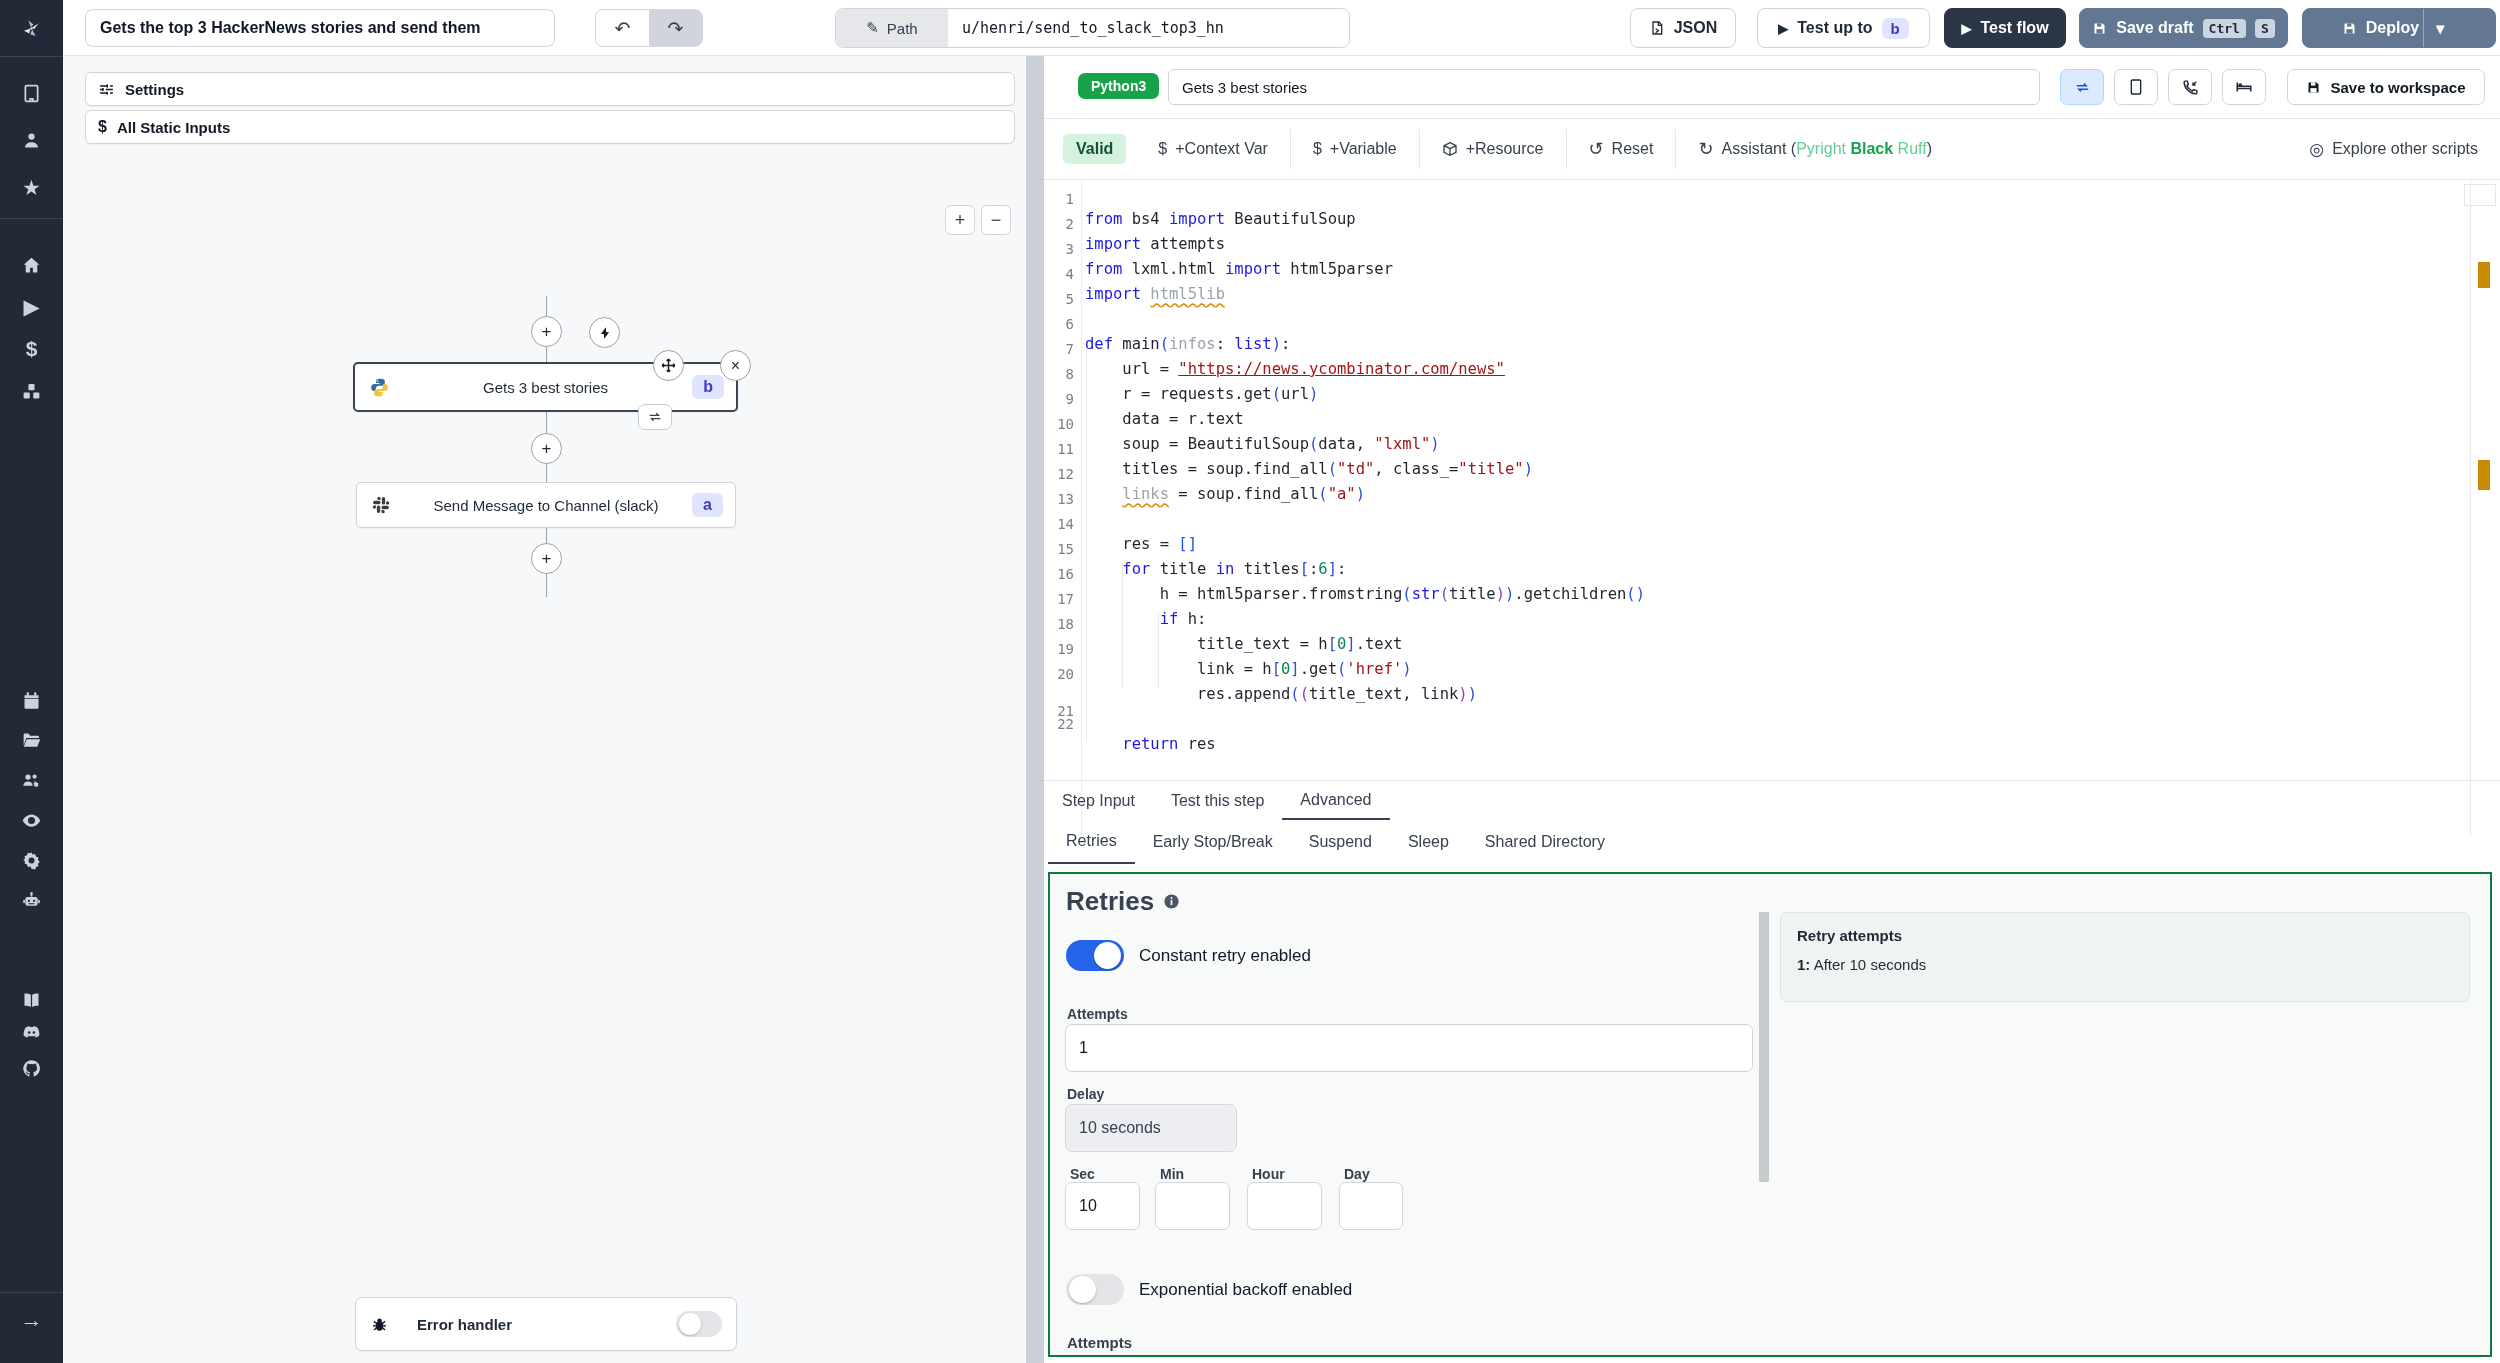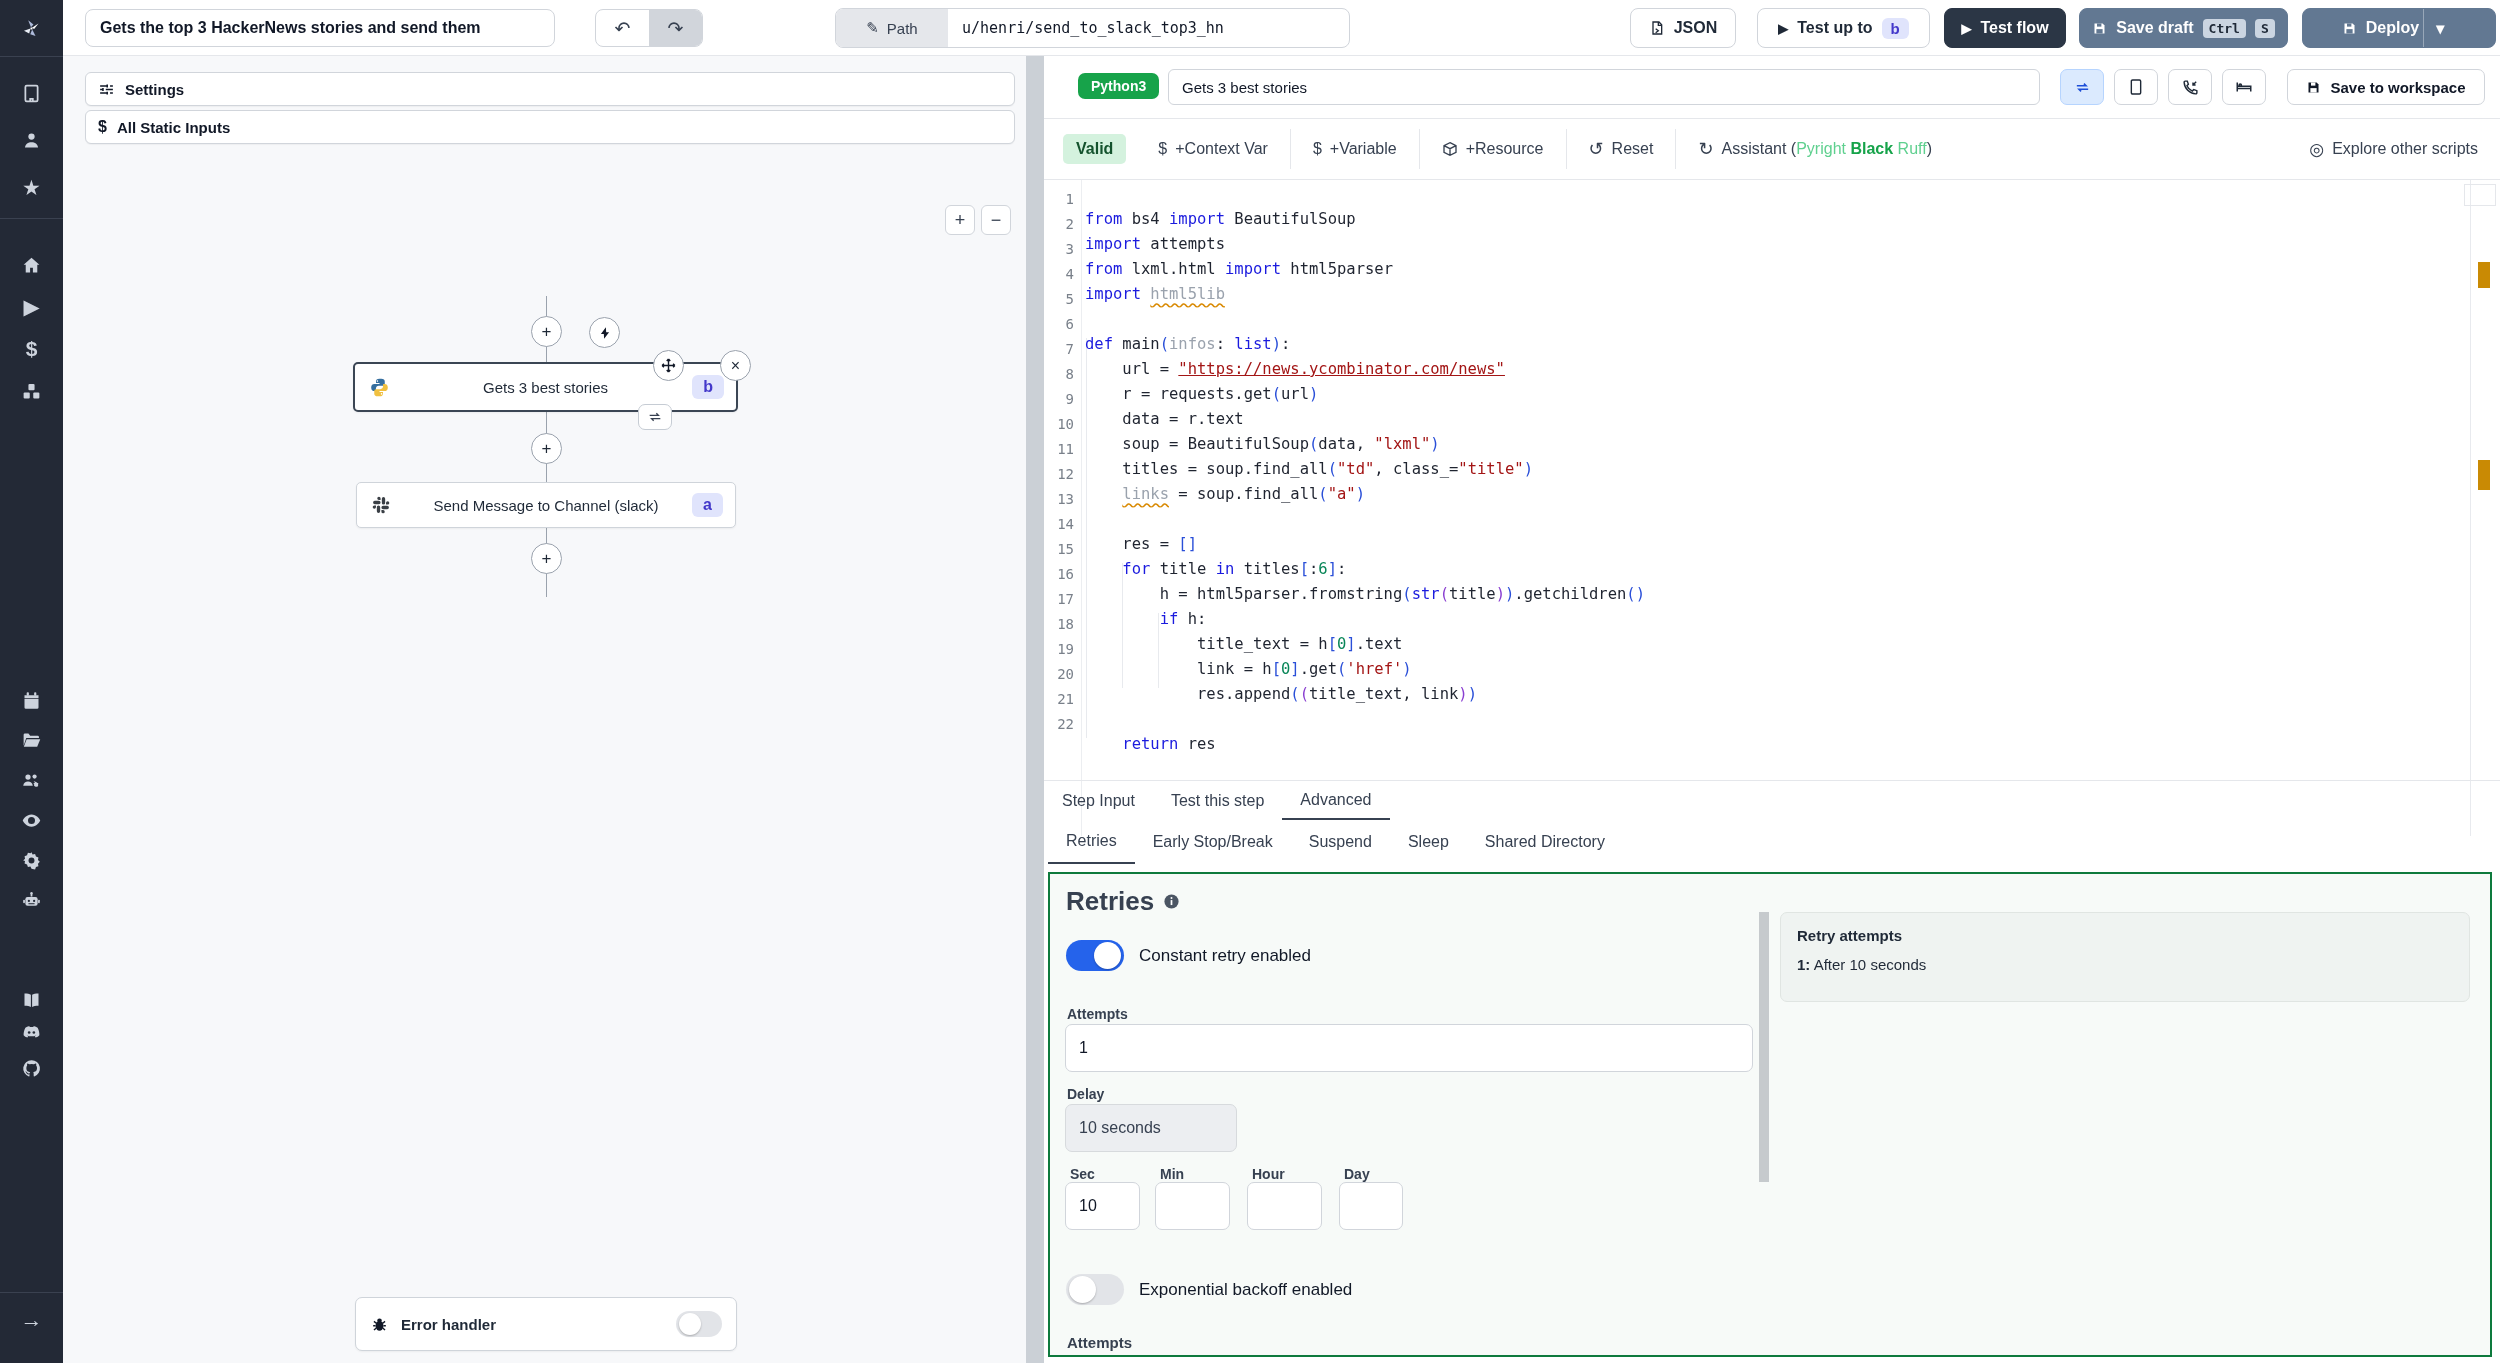--- a/index.html
+++ b/index.html
@@ -376,21 +376,21 @@
 
     <div class="fcirc" style="left:468px; top:487px">+</div>
 
 
     <div class="node" style="left:292px; top:1241px; width:382px; height:54px; border-radius:7px">
       <svg width="19" height="19" viewBox="0 0 24 24" fill="#111827">
         <ellipse cx="12" cy="13.5" rx="5" ry="6.5"></ellipse>
           <path d="M12 4.5a3 3 0 0 1 3 3h-6a3 3 0 0 1 3-3z"></path>
         <path d="M4 13.5H7M17 13.5h3M5 8l3 2.5M19 8l-3 2.5M5 19l3-2.5M19 19l-3-2.5" stroke="#111827" stroke-width="1.8"></path>
       </svg>
-      <span style="margin-left:12px; font-weight:700">Error handler</span>
+      <span style="margin-left:28px; font-weight:700">Error handler</span>
       <span class="toggle off" style="position:absolute; right:14px; width:46px; height:26px">
           <span class="knob" style="left:3px; width:22px; height:22px"></span>
         </span>
     </div>
   </div>
 
   <div id="divider" class="abs"></div>
 
   <div id="editor" class="abs">
     <div id="ed-head">
@@ -537,21 +537,21 @@
             <span class="lc"><span class="tok-p">            title_text = h</span><span class="tok-b1">[</span><span class="tok-n">0</span><span class="tok-b1">]</span><span class="tok-p">.text</span></span>
           </div>
           <div class="code-line" style="top: 458px;">
             <span class="ln">19</span>
             <span class="lc"><span class="tok-p">            link = h</span><span class="tok-b1">[</span><span class="tok-n">0</span><span class="tok-b1">]</span><span class="tok-p">.get</span><span class="tok-b1">(</span><span class="tok-s">'href'</span><span class="tok-b1">)</span></span>
           </div>
           <div class="code-line" style="top: 483px;">
             <span class="ln">20</span>
             <span class="lc"><span class="tok-p">            res.append</span><span class="tok-b1">(</span><span class="tok-b2">(</span><span class="tok-p">title_text, link</span><span class="tok-b2">)</span><span class="tok-b1">)</span></span>
           </div>
-          <div class="code-line" style="top: 508px;">
+          <div class="code-line" style="top: 520px;">
             <span class="ln">21</span>
             <span class="lc"></span>
           </div>
           <div class="code-line" style="top: 533px;">
             <span class="ln">22</span>
             <span class="lc"><span class="tok-p">    </span><span class="tok-k">return</span><span class="tok-p"> res</span></span>
           </div>
         </div>
       <div id="ruler"></div>
       <div id="ruler-box"></div>

